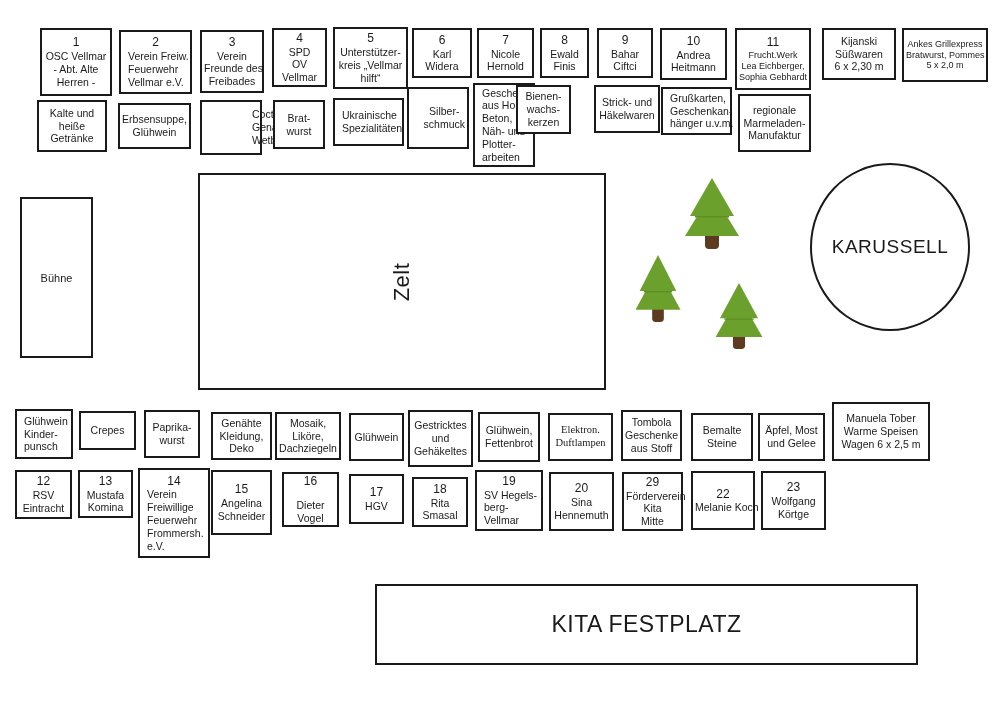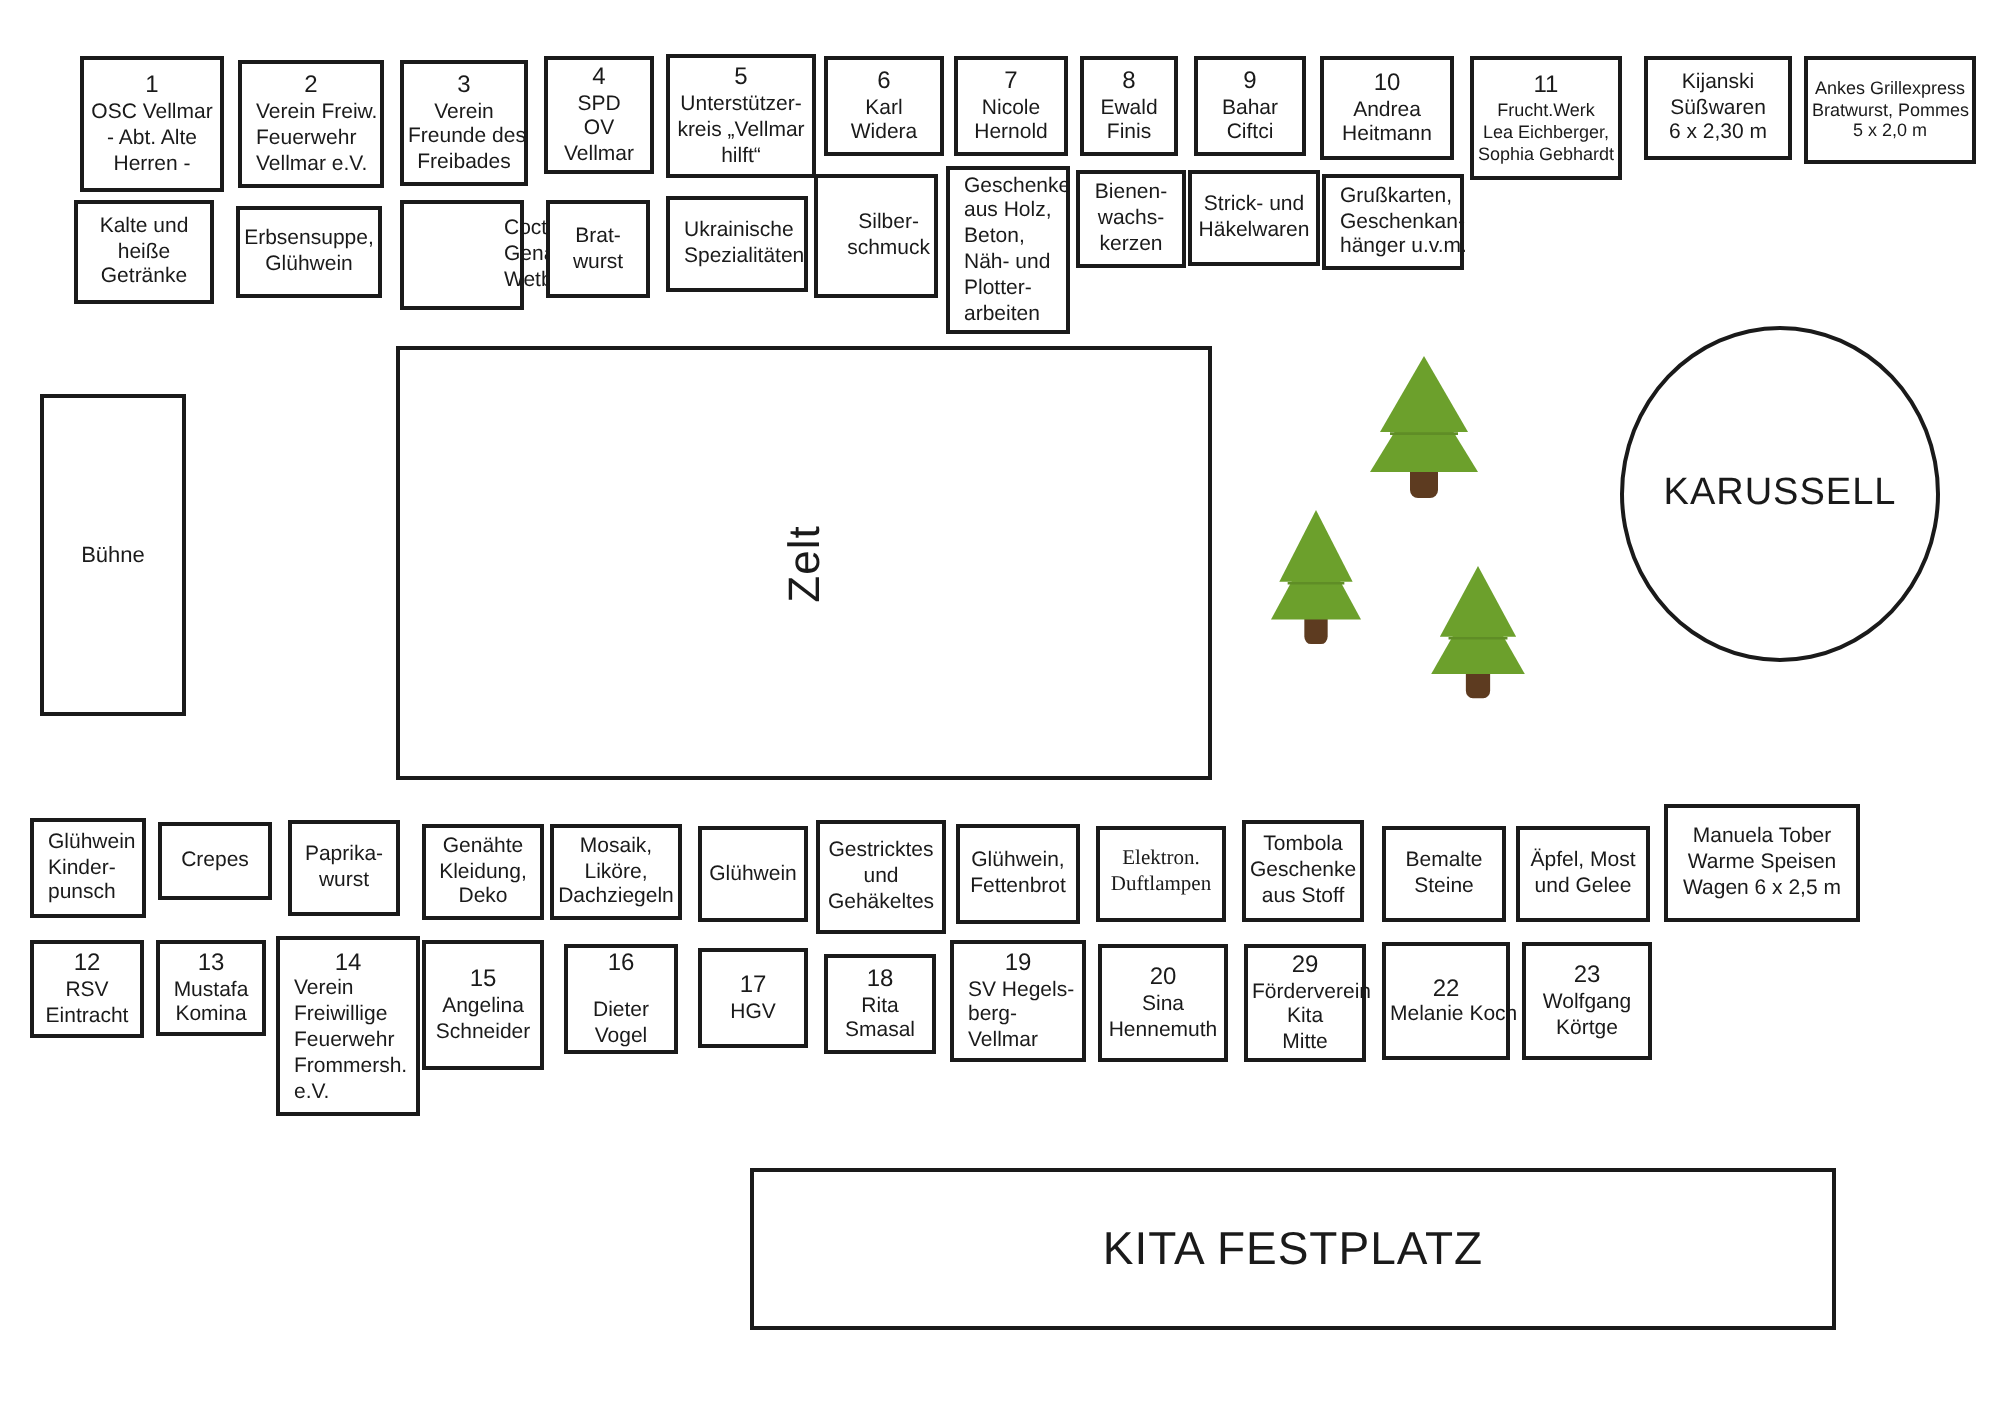--- a/index.html
+++ b/index.html
@@ -180,33 +180,38 @@
 schmuck</div>
     </div>
     <div class="box" style="left: 473px; top: 83px; width: 62px; height: 84px;">
       <div class="txt left">Geschenke
 aus Holz,
 Beton,
 Näh- und
 Plotter-
 arbeiten</div>
     </div>
-    <div class="box" style="left: 538px; top: 85px; width: 55px; height: 49px;">
+    <div class="box" style="left: 516px; top: 85px; width: 55px; height: 49px;">
       <div class="txt">Bienen-
 wachs-
 kerzen</div>
     </div>
     <div class="box" style="left: 594px; top: 85px; width: 66px; height: 48px;">
       <div class="txt">Strick- und
 Häkelwaren</div>
     </div>
     <div class="box" style="left: 661px; top: 87px; width: 71px; height: 48px;">
       <div class="txt left">Grußkarten,
 Geschenkan-
 hänger u.v.m.</div>
+    </div>
+    <div class="box" style="left: 738px; top: 94px; width: 73px; height: 58px;">
+      <div class="txt">regionale
+Marmeladen-
+Manufaktur</div>
     </div>
     <div class="box" style="left: 15px; top: 409px; width: 58px; height: 50px;">
       <div class="txt left">Glühwein
 Kinder-
 punsch</div>
     </div>
     <div class="box" style="left: 79px; top: 411px; width: 57px; height: 39px;">
       <div class="txt">Crepes</div>
     </div>
     <div class="box" style="left: 144px; top: 410px; width: 56px; height: 48px;">

